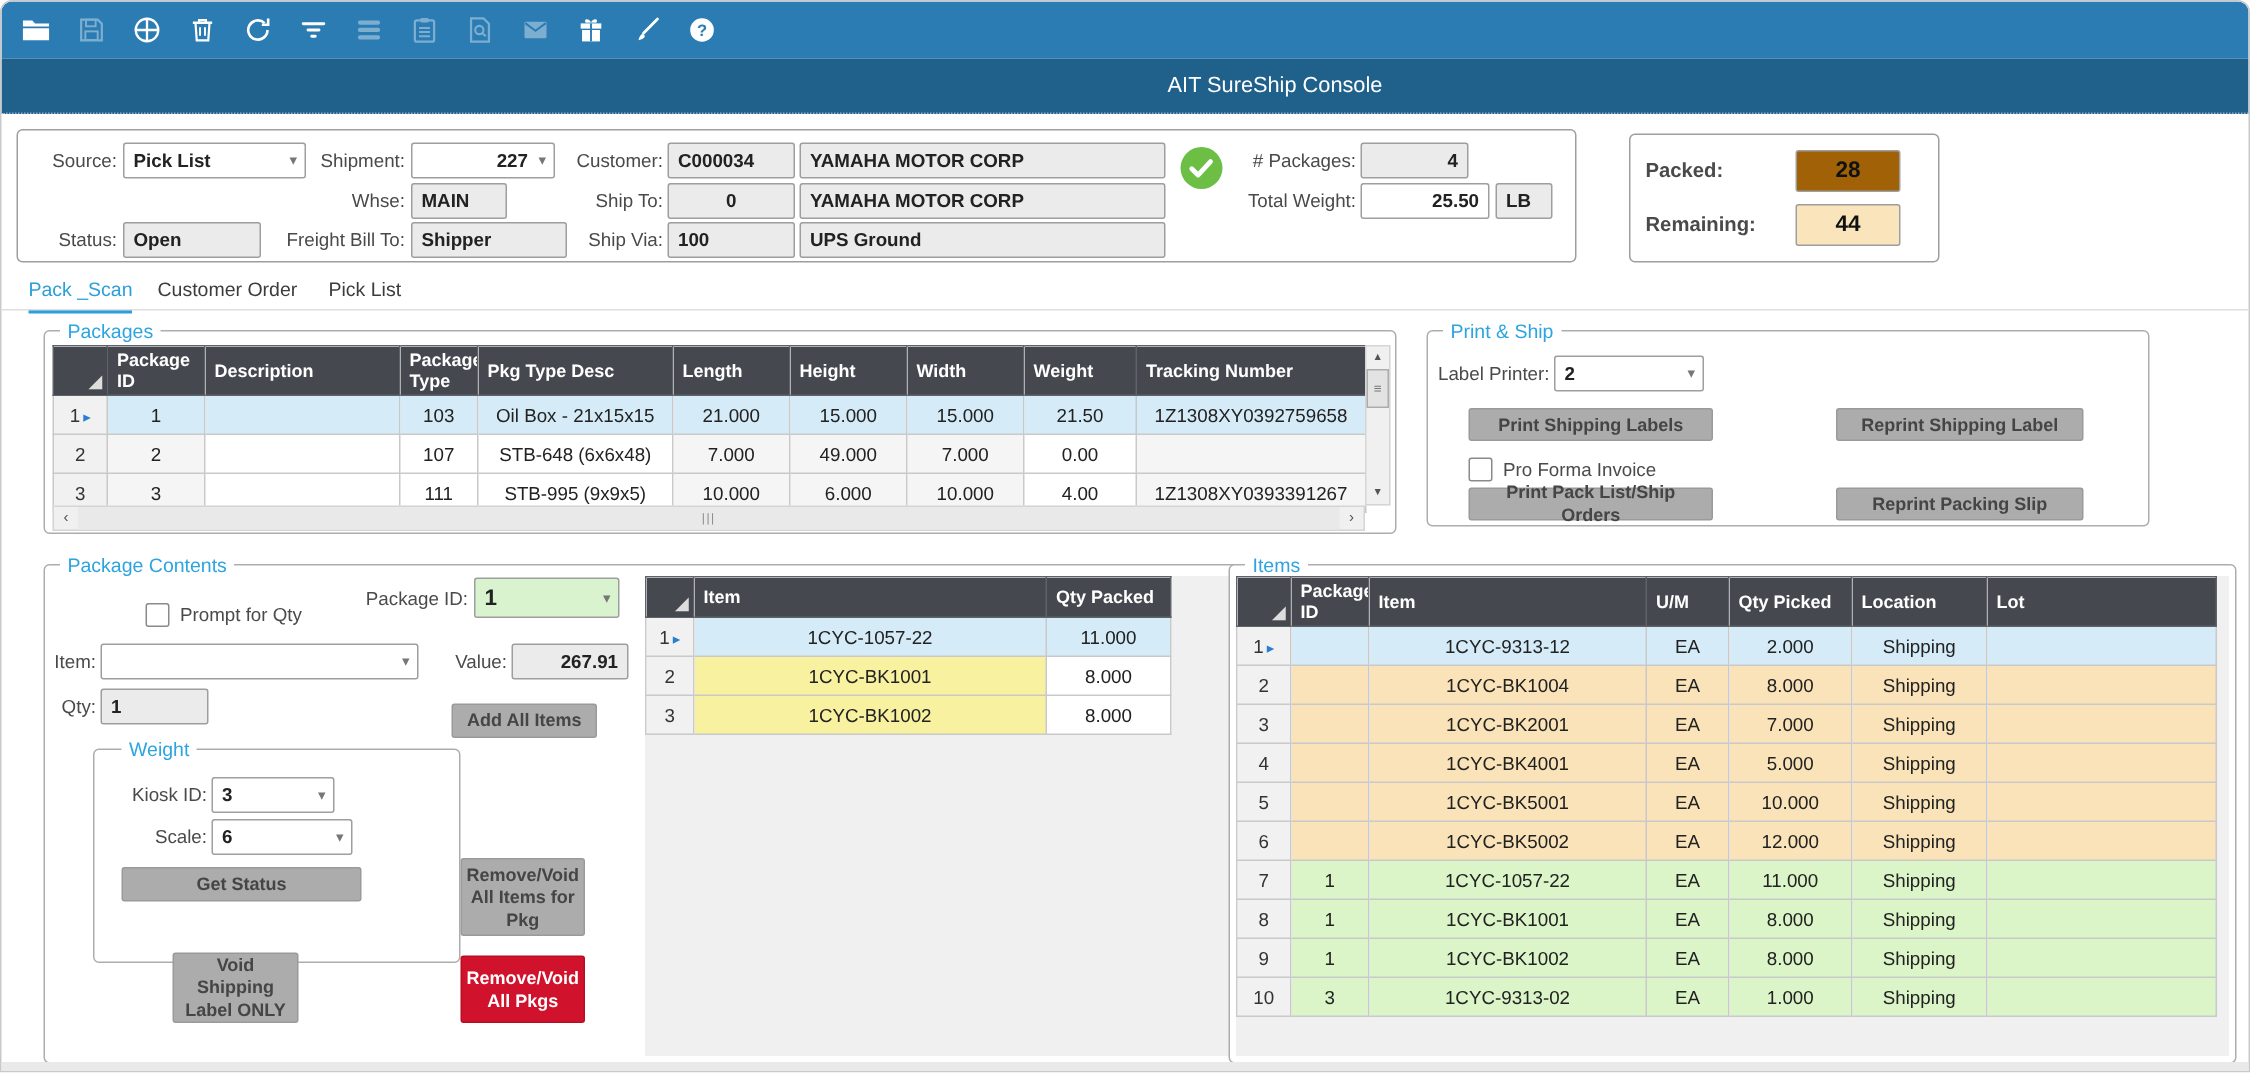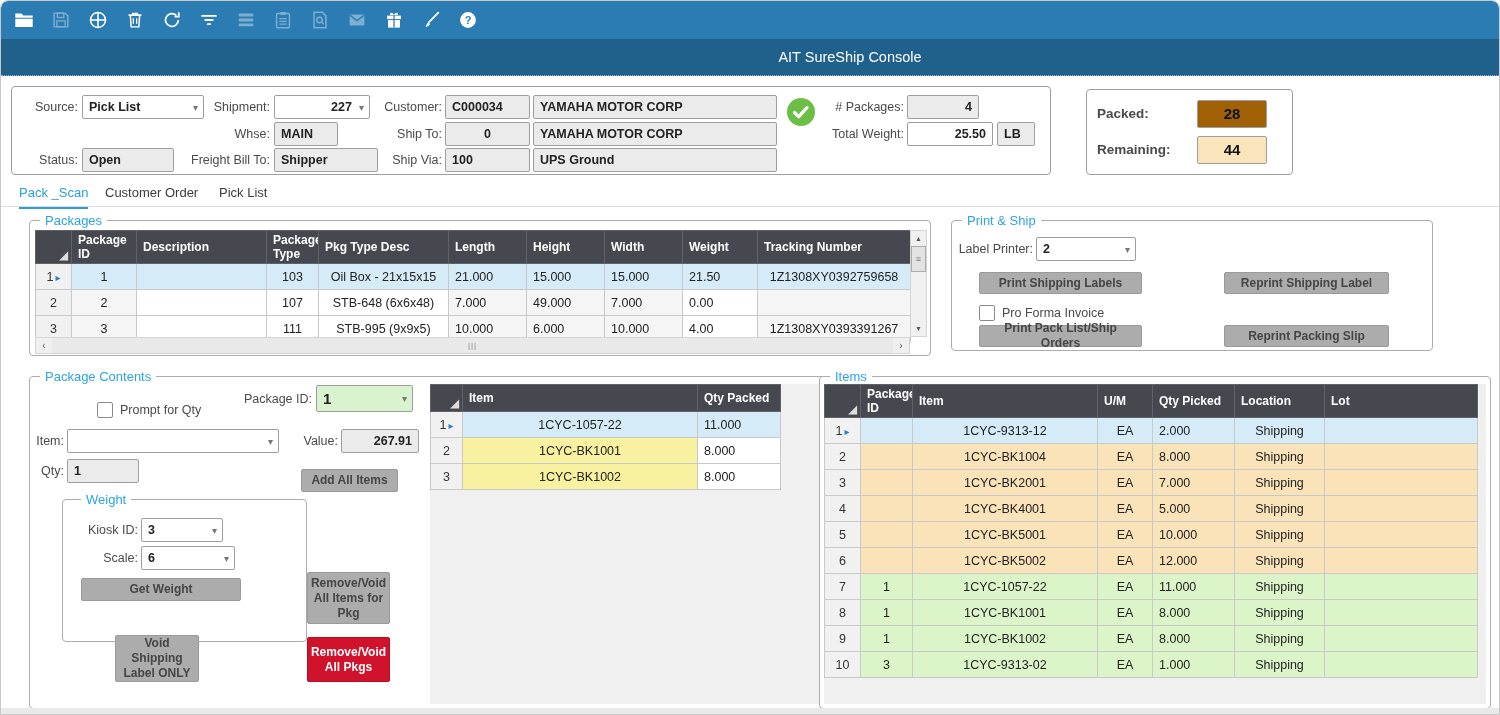--- a/index.html
+++ b/index.html
@@ -84,21 +84,21 @@
   .sarrow.bottom{margin-top:auto;}
   .vthumb{width:15px;height:26px;background:#E3E3E3;border:1px solid #ACACAC;box-sizing:border-box;text-align:center;
           line-height:24px;color:#777;font-size:9px;flex:none;}
   .hscroll{position:absolute;height:17px;background:#F0F0F0;border:1px solid #D5D5D5;box-sizing:border-box;
            display:flex;align-items:center;}
   .harrow{width:16px;text-align:center;font-size:10px;color:#555;flex:none;}
   .hthumb{flex:1;height:15px;background:#E9E9E9;display:flex;align-items:center;justify-content:center;color:#888;
           font-size:8px;letter-spacing:1px;}
   .bottomstrip{position:absolute;left:0;bottom:0;width:100%;height:6px;background:#E9E9E9;}
 </style>
-<style>.grid td.ar{text-align:left}.grid td.ac{text-align:center}.grid td.al{text-align:center}</style></head>
+<style>.grid td.ar{text-align:center}.grid td.ac{text-align:center}.grid td.al{text-align:center}</style></head>
 <body>
 
 <svg width="0" height="0" style="position:absolute">
   <defs>
     <symbol id="sym-folder" viewBox="0 0 24 24">
         <path d="M2.5 5h6.8l2 2.2h10.2v2.3H2.5z" fill="currentColor"></path>
         <path d="M2.5 10.7h19v8.8h-19z" fill="currentColor"></path>
       </symbol>
     <symbol id="sym-save" viewBox="0 0 24 24">
         <path d="M4.5 4.5h12l3 3v12h-15z" fill="none" stroke="currentColor" stroke-width="1.6"></path>
@@ -415,21 +415,21 @@
       <div class="lbl" style="left:10px;top:18px;width:65px">Kiosk ID:</div>
       <div class="combo" style="left:78px;top:18px;width:82px">
           <span class="cv">3</span>
           <span class="ca">▾</span>
         </div>
       <div class="lbl" style="left:10px;top:46px;width:65px">Scale:</div>
       <div class="combo" style="left:78px;top:46px;width:94px">
           <span class="cv">6</span>
           <span class="ca">▾</span>
         </div>
-      <div class="btn" style="left:18px;top:78px;width:160px;height:23px">Get Weight</div>
+      <div class="btn" style="left:18px;top:78px;width:160px;height:23px">Get Status</div>
     </div>
 
     <div class="btn" style="left:85px;top:258px;width:84px;height:47px">Void Shipping Label ONLY</div>
     <div class="btn" style="left:277px;top:195px;width:83px;height:52px">Remove/Void All Items for Pkg</div>
     <div class="btn red" style="left:277px;top:260px;width:83px;height:45px">Remove/Void All Pkgs</div>
 
     <div class="gridpane" style="left:400px;top:7px;width:404px;height:320px">
       <table class="grid" id="mid-grid" style="width:350px">
         <colgroup>
             <col style="width:32px">

